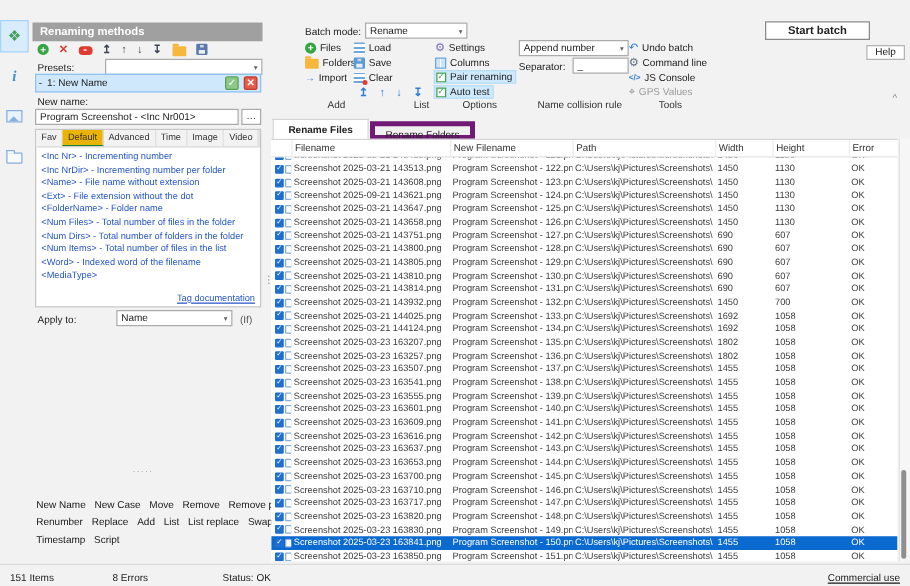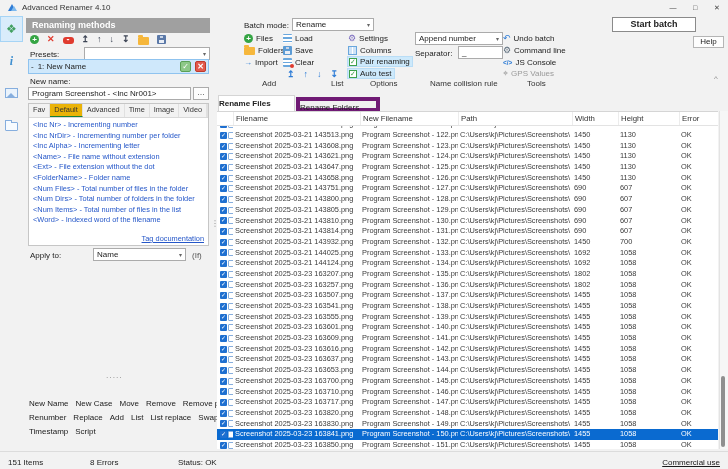--- a/index.html
+++ b/index.html
@@ -82,21 +82,21 @@
 
   
   .titem{position:absolute;display:flex;align-items:center;gap:3px;font-size:8px;white-space:nowrap;height:11px}
   .titem.hl{background:#cde9fb;outline:1px solid #b9ddf6;outline-offset:-1px;padding:0 3px 0 2px}
   .titem.disabled{color:#9a9a9a}
   .btn-start{position:absolute;left:612px;top:17px;width:84px;height:15px;background:#fff;border:1px solid #8a8a8a;font-weight:bold;font-size:9px;text-align:center;line-height:13px;box-sizing:border-box}
   .btn-help{position:absolute;left:693px;top:36px;width:31px;height:12px;background:#fdfdfd;border:1px solid #b5b5b5;font-size:8px;line-height:10px;text-align:center;box-sizing:border-box}
   .chev{position:absolute;left:714px;top:74px;color:#8a8a8a;font-size:8px}.chev::before{content:"^"}
 
   
-  .tab{position:absolute;font-size:8px;text-align:left;box-sizing:border-box;white-space:nowrap}
+  .tab{position:absolute;font-size:8px;text-align:center;box-sizing:border-box;white-space:nowrap}
   .tab.active{left:218px;top:95px;width:77px;height:17px;background:#fff;border:1px solid #d5d5d5;border-bottom:none;font-weight:bold;line-height:16px}
   .tab.inactive{left:296px;top:97px;width:84px;height:15px;background:#f0f0f0;border:4px solid #701a75;line-height:13px}
   .tabl{position:absolute;left:217px;top:111px;width:501px;height:338px;background:#fff;border-top:1px solid #d5d5d5;overflow:hidden;box-sizing:border-box}
   .thead{display:flex;height:13px;line-height:13px;font-size:7.8px;color:#333;border-bottom:1px solid #e3e3e3;background:#fff}
   .thead .tc{border-left:1px solid #ececec}
   .thead .tc:first-child{border-left:none}
   .trow{display:flex;height:10.7px;line-height:10.7px;white-space:nowrap;font-size:7.4px;color:#3a3a3a}
   .trow.selected{background:#0a6ad0;color:#fff}
   .tc{overflow:hidden;padding-left:2px;box-sizing:border-box;flex:none}
   .c0{width:16px;padding-left:3px;display:flex;align-items:center;gap:1px}
@@ -113,29 +113,20 @@
   .statusbar .s1{position:absolute;left:8px;top:6px}
   .statusbar .s2{position:absolute;left:90px;top:6px}
   .statusbar .s3{position:absolute;left:178px;top:6px}
   .statusbar .s4{position:absolute;right:8px;top:6px;text-decoration:underline;color:#1a1a1a;cursor:pointer}
 </style>
 </head>
 <body>
 
 <div id="app">
 
-  <div class="titlebar">
-    <span class="logo"></span>
-    <span>Advanced Renamer 4.10</span>
-    <span class="win-controls">
-      <span class="win-btn win-min"></span>
-      <span class="win-btn win-max"></span>
-      <span class="win-btn win-close"></span>
-    </span>
-  </div>
 
   <div class="strip">
     <div class="tile sel">
         <span class="ic i-layers"></span>
       </div>
     <div class="tile">
         <span class="ic i-info"></span>
       </div>
     <div class="tile">
         <span class="ic i-image"></span>
@@ -195,36 +186,36 @@
 
       <span class="tab-arrow tab-arrow-l"></span>
 
     </div>
     <div class="taglist">
 
         <span class="taglink">&lt;Inc Nr&gt; - Incrementing number</span>
 
         <span class="taglink">&lt;Inc NrDir&gt; - Incrementing number per folder</span>
 
-        <span class="taglink">&lt;Inc Alpha&gt; - Incrementing letter</span>
 
         <span class="taglink">&lt;Name&gt; - File name without extension</span>
 
         <span class="taglink">&lt;Ext&gt; - File extension without the dot</span>
 
         <span class="taglink">&lt;FolderName&gt; - Folder name</span>
 
         <span class="taglink">&lt;Num Files&gt; - Total number of files in the folder</span>
 
         <span class="taglink">&lt;Num Dirs&gt; - Total number of folders in the folder</span>
 
         <span class="taglink">&lt;Num Items&gt; - Total number of files in the list</span>
 
         <span class="taglink">&lt;Word&gt; - Indexed word of the filename</span>
 
+        <span class="taglink">&lt;MediaType&gt;</span>
 
     </div>
     <span class="tagdoc link">Tag documentation</span>
   </div>
 
   <span class="lbl" style="left:30px;top:251px">Apply to:</span>
   <div class="combo" style="left:93px;top:248px;width:93px;height:13px">
       <span>Name</span>
     </div>
   <span class="lbl" style="left:192px;top:251px;color:#555">(If)</span>

